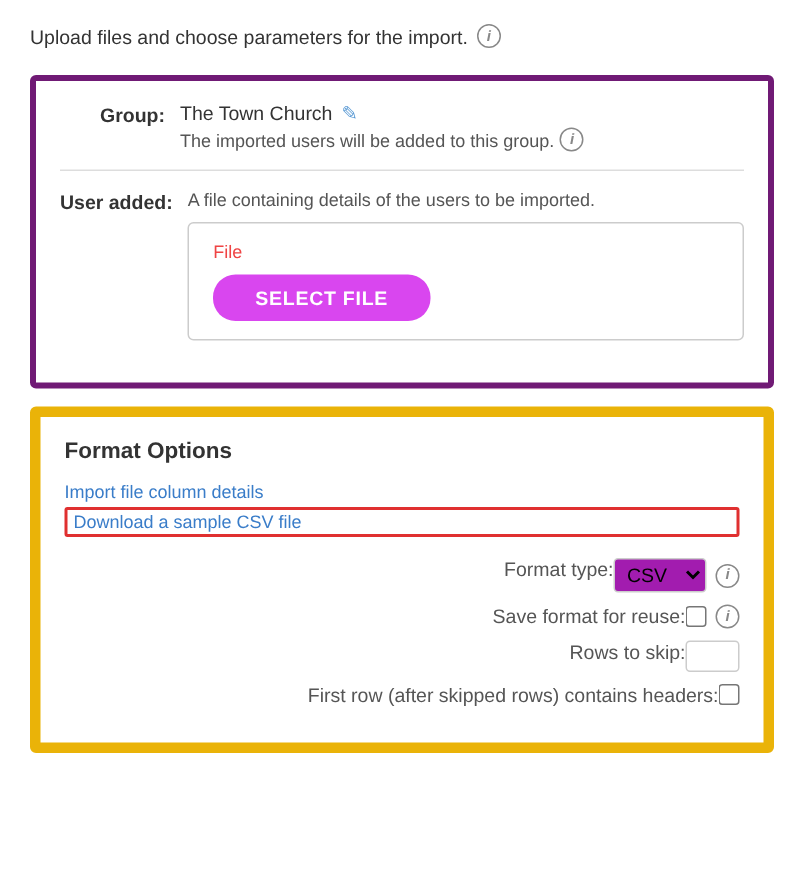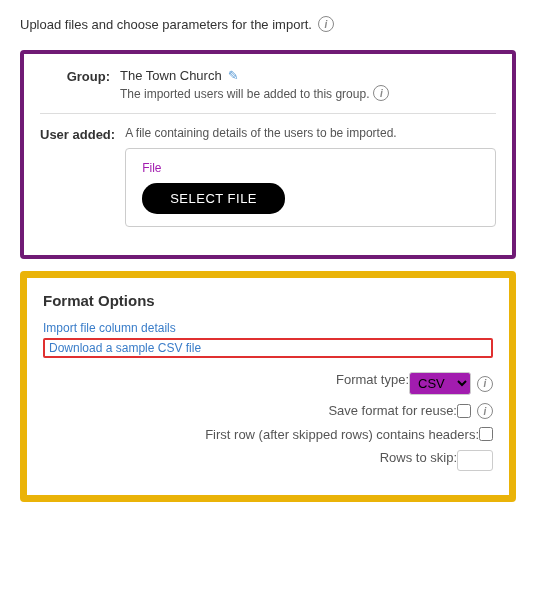--- a/index.html
+++ b/index.html
@@ -89,30 +89,30 @@
     .file-box {
       border: 1px solid #ccc;
       border-radius: 4px;
       padding: 12px 16px;
       display: flex;
       flex-direction: column;
       align-items: flex-start;
     }
     .file-box-title {
       font-size: 12px;
-      color: #a21caf;
+      color: #ef4444;
       margin-bottom: 8px;
     }
     .select-file-btn {
-      background: #000000;
+      background: #d946ef;
       color: #fff;
       border: none;
       padding: 8px 28px;
       font-size: 13px;
-      font-weight: normal;
+      font-weight: bold;
       letter-spacing: 0.5px;
       border-radius: 15px;
       cursor: pointer;
       text-transform: uppercase;
     }
     .format-options-box {
       border: 7px solid #eab308;
       border-radius: 4px;
       padding: 14px 16px 16px 16px;
     }
@@ -251,28 +251,28 @@
 
     <div class="option-row">
       <span class="option-label">Save format for reuse:</span>
       <div class="option-value">
         <input type="checkbox" class="checkbox-input" style="">
         <span class="info-icon">i</span>
       </div>
     </div>
 
     <div class="option-row">
+      <span class="option-label">Rows to skip:</span>
+      <div class="option-value">
+        <input type="text" class="rows-input" style="">
+      </div>
+    </div>
+
+    <div class="option-row">
       <span class="option-label" style="max-width: 300px; text-align:right;">First row (after skipped rows) contains headers:</span>
       <div class="option-value">
         <input type="checkbox" class="checkbox-input" style="">
       </div>
     </div>
 
-    <div class="option-row">
-      <span class="option-label">Rows to skip:</span>
-      <div class="option-value">
-        <input type="text" class="rows-input" style="">
-      </div>
-    </div>
-
   </div>
 
 </div>
 
 </body></html>

